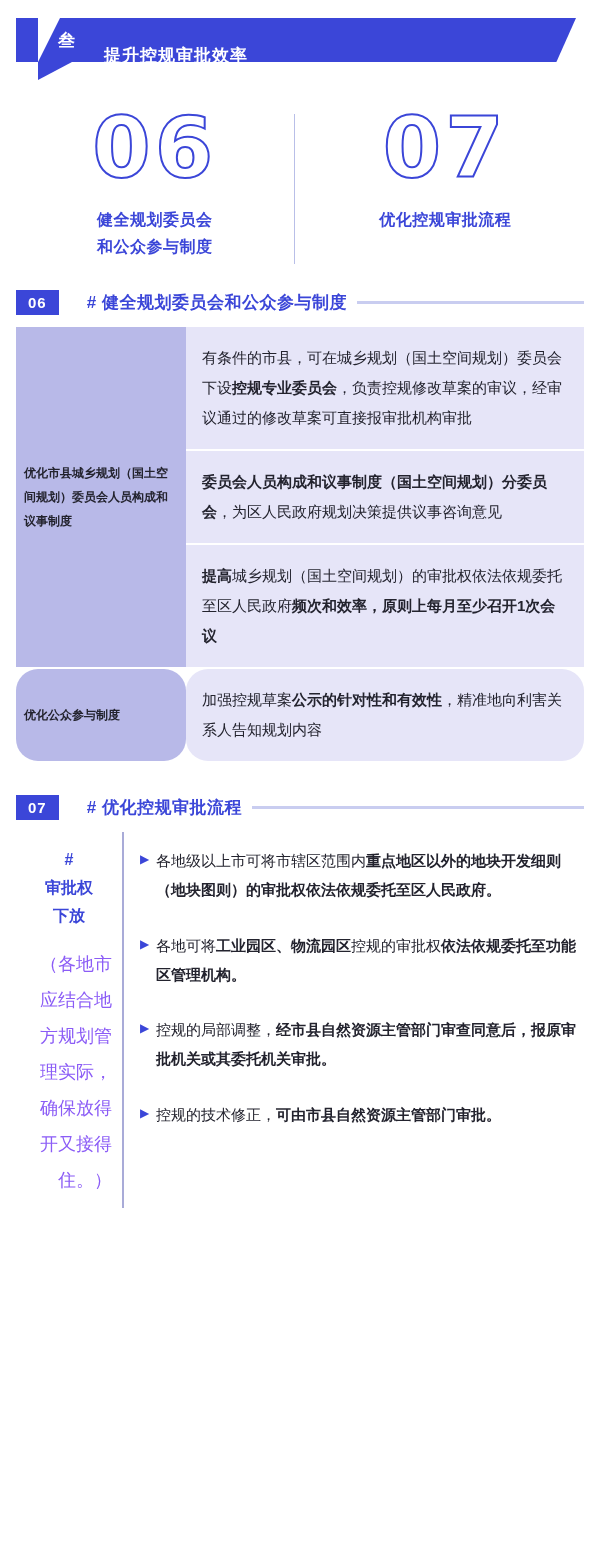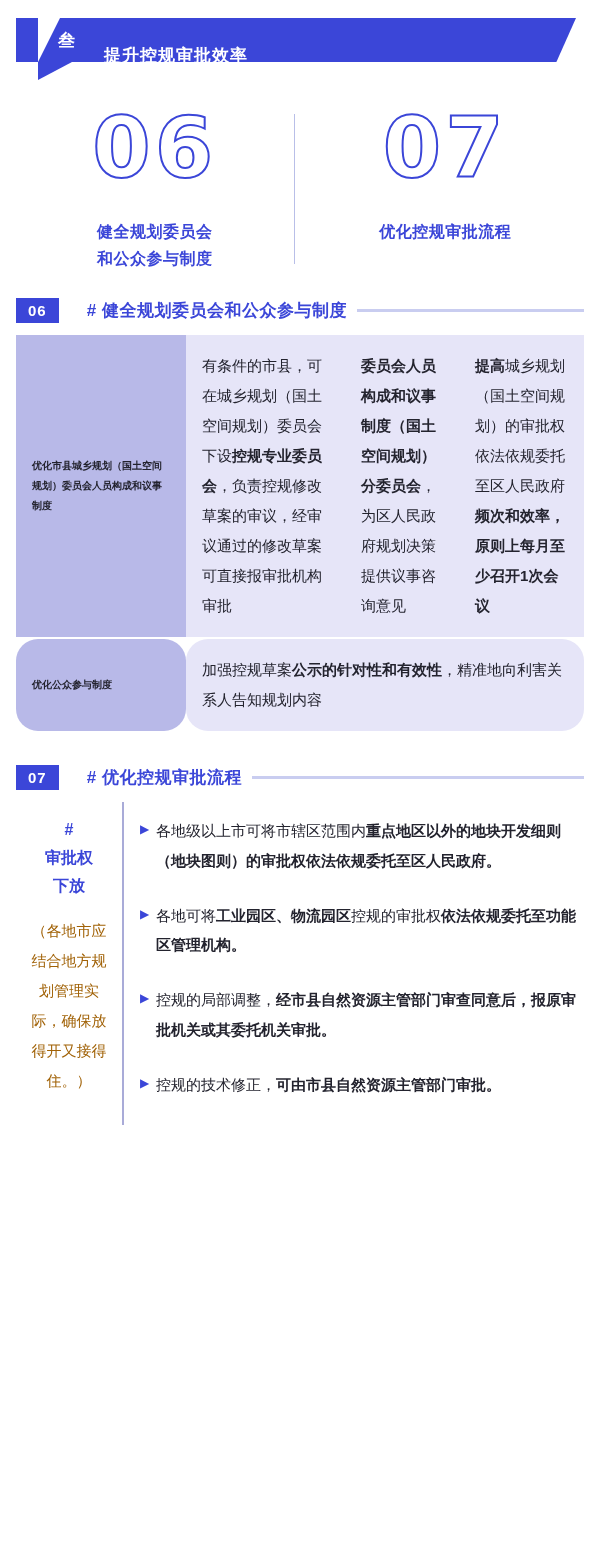--- a/index.html
+++ b/index.html
@@ -82,21 +82,21 @@
   .bignum {
     font-size: 84px;
     font-weight: bold;
     line-height: 1;
     color: transparent;
     -webkit-text-stroke: 2px #3b46d8;
     letter-spacing: 4px;
     font-family: "DejaVu Sans", sans-serif;
   }
   .bignum-label {
-    margin-top: 28px;
+    margin-top: 16px;
     color: #3b46d8;
     font-size: 16px;
     font-weight: bold;
     line-height: 1.7;
     text-align: center;
     letter-spacing: 0.5px;
   }
   .bignum-label.two-line { text-align: left; }
 
   
@@ -134,29 +134,29 @@
     margin: 12px 16px 0 16px;
     display: flex;
     flex-direction: column;
   }
   .tbl-row { display: flex; }
   .tbl-left {
     width: 170px;
     flex: 0 0 170px;
     background: #b8b9e8;
     color: #23232e;
-    font-size: 10px;
+    font-size: 12px;
     font-weight: bold;
     line-height: 2.0;
     display: flex;
     align-items: center;
-    padding: 0 16px;
+    padding: 0 8px;
     border-bottom: 2px solid #ffffff;
   }
-  .tbl-right-stack { flex: 1; display: flex; }
+  .tbl-right-stack { flex: 1; display: flex; flex-direction: column; }
   .tbl-cell {
     background: #e6e5f8;
     padding: 16px 14px 16px 16px;
     font-size: 15px;
     line-height: 2.0;
     color: #23232e;
     border-bottom: 2px solid #ffffff;
   }
   .tbl-cell b { font-weight: bold; }
   .tbl-row.last .tbl-left,
@@ -175,24 +175,24 @@
     text-align: center;
   }
   .s7-left-title {
     color: #3b46d8;
     font-size: 16px;
     font-weight: bold;
     line-height: 1.75;
   }
   .s7-left-note {
     margin-top: 16px;
-    color: #a16207;
-    font-size: 15px;
+    color: #8b5cf6;
+    font-size: 18px;
     line-height: 2.0;
-    text-align: center;
+    text-align: right;
   }
   .s7-right { flex: 1; padding: 14px 4px 0 16px; }
   .s7-item {
     display: flex;
     margin-bottom: 26px;
     align-items: flex-start;
   }
   .s7-bullet {
     flex: 0 0 16px;
     color: #3b46d8;

